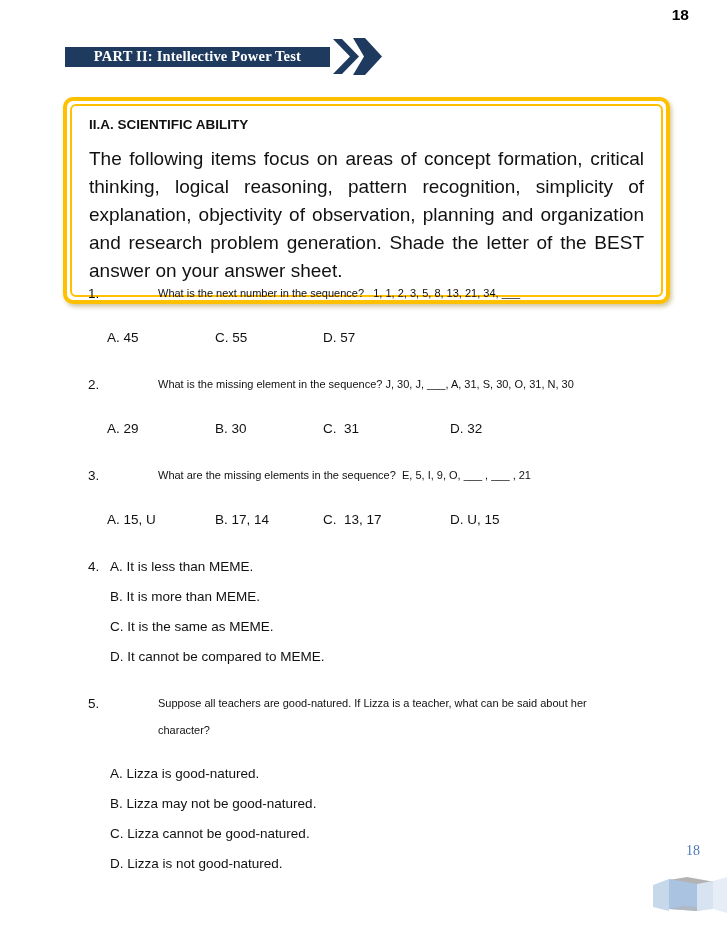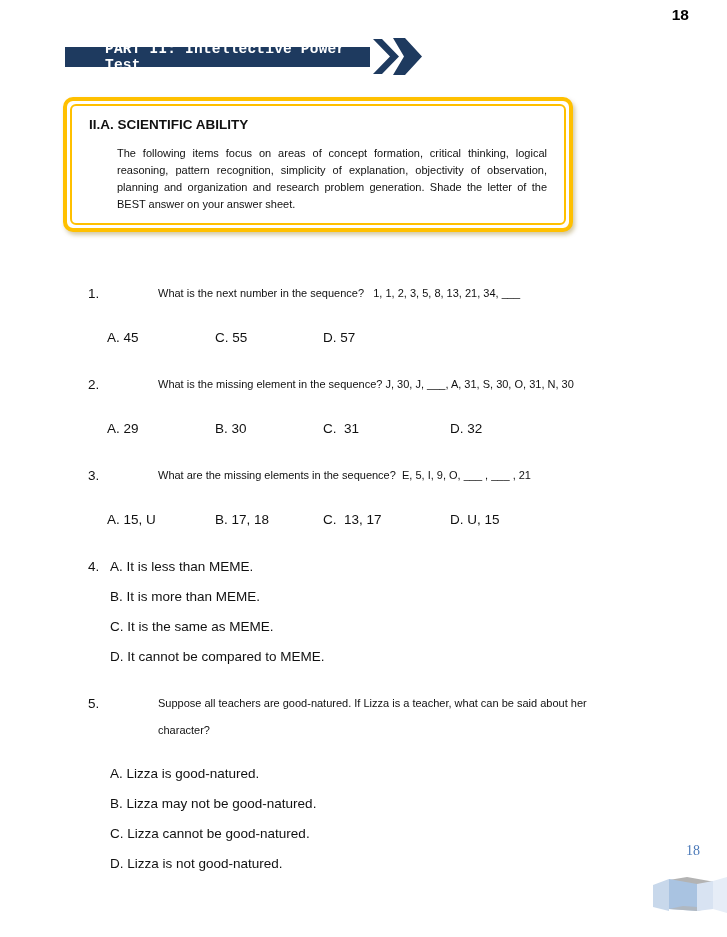--- a/index.html
+++ b/index.html
@@ -21,51 +21,49 @@
   
   .banner {
     position: absolute; top: 38px; left: 65px;
     display: flex; align-items: center;
   }
   .banner-rect {
     width: 265px; height: 20px;
     background: #1e3a5f;
     color: #ffffff;
     display: flex; align-items: center; justify-content: center;
-    font-family: Liberation Mono, monospace;
+    font-family: Liberation Serif, serif;
     font-weight: bold; font-size: 14.5px;
     letter-spacing: 0.2px;
-    padding-left: 40px;
   }
   .banner-arrow { margin-left: 3px; display: block; }
 
   
   .section-box {
     position: absolute; top: 97px; left: 63px;
-    width: 510px; box-sizing: border-box;
+    width: 607px; box-sizing: border-box;
     border: 4px solid #FFC000;
     border-radius: 10px;
     padding: 3px;
     background: #ffffff;
     box-shadow: 2px 3px 4px rgba(130, 100, 0, 0.35);
   }
   .section-box-inner {
     border: 2px solid #FFC000;
     border-radius: 6px;
     padding: 7px 17px 10px 17px;
   }
   .section-heading {
     font-size: 13.5px; font-weight: bold; line-height: 20px;
     margin: 2px 0 10px 0;
   }
   .section-body {
-    font-size: 11px; line-height: 17px;
+    font-size: 19px; line-height: 28px;
     text-align: justify;
     white-space: normal;
-    margin-left: 28px;
   }
 
   
   .questions { position: absolute; top: 280px; left: 0; width: 727px; }
   .question { position: relative; padding-left: 110px; padding-right: 70px; margin-bottom: 20px; }
   .q-num { position: absolute; left: 88px; top: 0; font-size: 13.5px; line-height: 27px; }
   .q-text { font-size: 11px; line-height: 27px; white-space: pre-wrap; max-width: 540px; margin-left: 48px; }
 
   .options-row {
     display: grid;
@@ -131,21 +129,21 @@
       <span class="opt">C.  31</span>
       <span class="opt">D. 32</span>
     </div>
   </div>
 
   <div class="question">
     <span class="q-num">3.</span>
     <div class="q-text">What are the missing elements in the sequence?  E, 5, I, 9, O, ___ , ___ , 21</div>
     <div class="options-row">
       <span class="opt">A. 15, U</span>
-      <span class="opt">B. 17, 18</span>
+      <span class="opt">B. 17, 14</span>
       <span class="opt">C.  13, 17</span>
       <span class="opt">D. U, 15</span>
     </div>
   </div>
 
   <div class="question">
     <span class="q-num">4.</span>
     <div class="options-stack">
       <div class="opt">A. It is less than MEME.</div>
       <div class="opt">B. It is more than MEME.</div>

